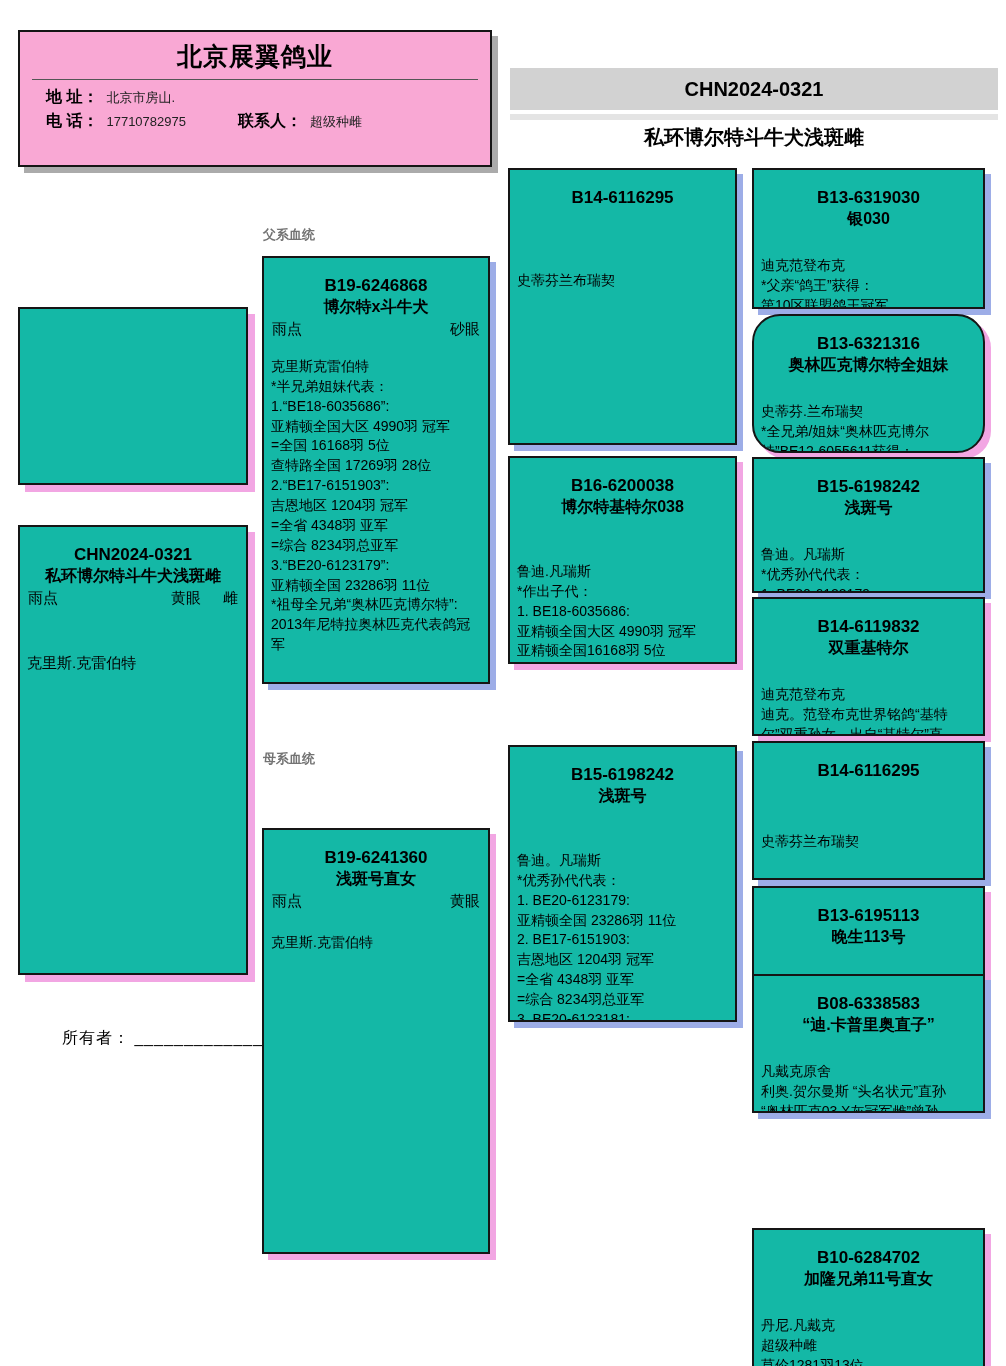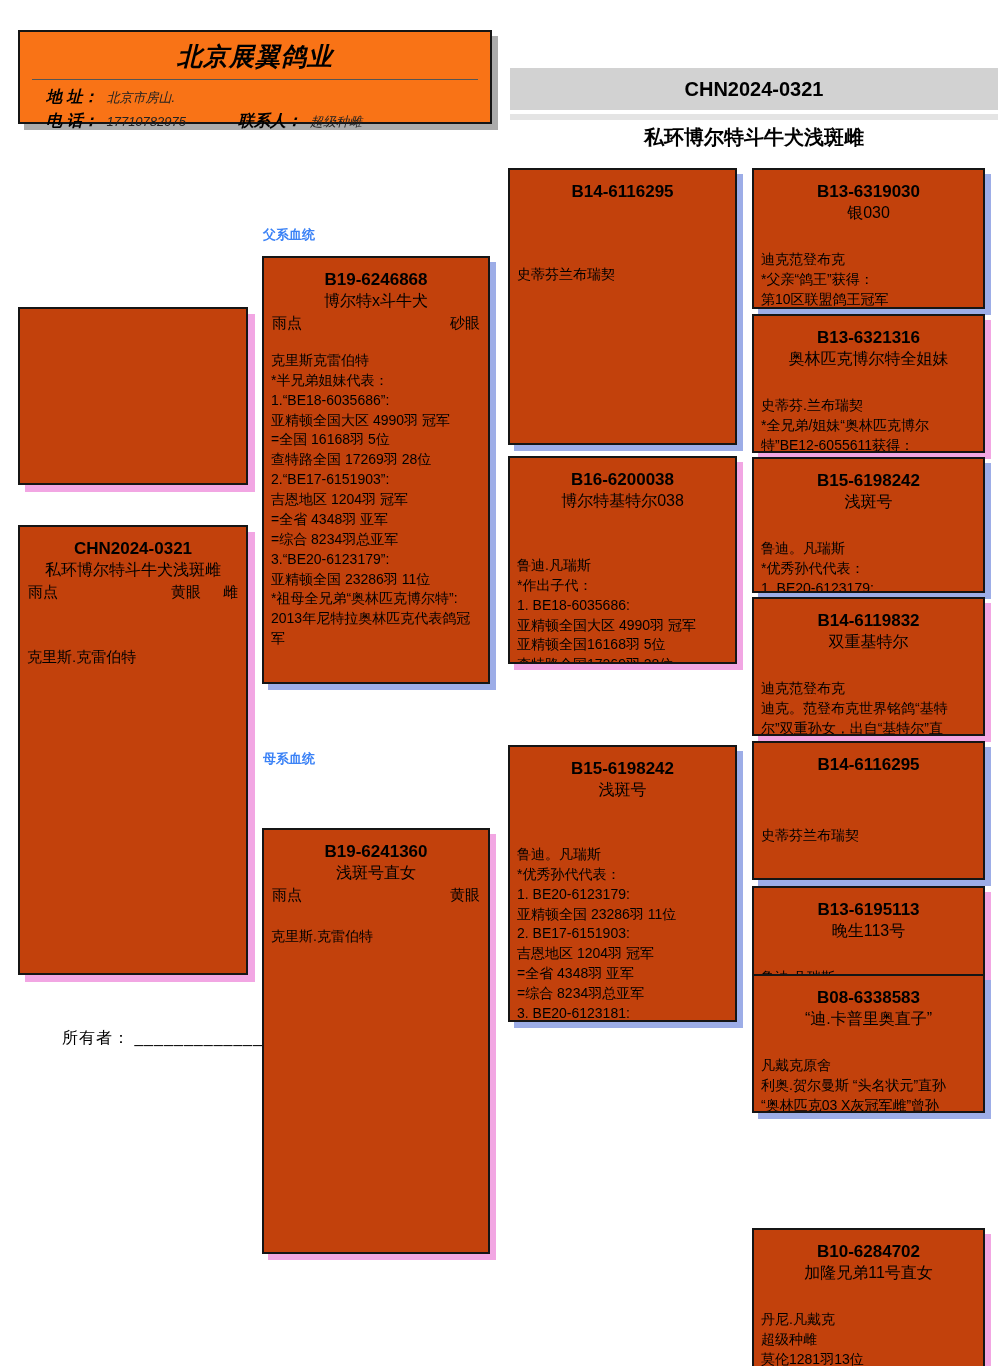--- a/index.html
+++ b/index.html
@@ -1,55 +1,55 @@
 <!DOCTYPE html>
 <html><head>
 <meta charset="utf-8">
 <style>
   * { margin:0; padding:0; box-sizing:border-box; }
   html,body { background:#fff; }
   body { font-family:"Liberation Sans","DejaVu Sans",sans-serif; color:#000; }
   .page { position:relative; width:1006px; height:1366px; background:#fff; overflow:hidden; }
 
   
-  .loft-card { position:absolute; left:18px; top:30px; width:474px; height:94px;
-               background:#f97316; border:2px solid #151515; box-shadow:6px 6px 0 #ababab; padding:4px 10px 0;font-style:italic; }
+  .loft-card { position:absolute; left:18px; top:30px; width:474px; height:137px;
+               background:#f9a8d4; border:2px solid #151515; box-shadow:6px 6px 0 #ababab; padding:4px 10px 0; }
   .loft-title { text-align:center; font-weight:bold; font-size:25px; letter-spacing:1px; padding:4px 0 6px; }
   .loft-divider { border:none; border-top:1px solid #555; margin:0 2px 7px; }
   .loft-row { padding-left:16px; margin-bottom:3px; white-space:nowrap; }
   .loft-label { font-weight:bold; font-size:16px; }
   .loft-value { font-size:13px; color:#222; margin-left:8px; }
   .loft-label2 { font-weight:bold; font-size:16px; margin-left:52px; }
 
   
   .banner { position:absolute; left:510px; top:68px; width:488px; height:42px; background:#d2d2d2;
             display:flex; align-items:center; justify-content:center; font-weight:bold; font-size:20px; }
   .banner-strip { position:absolute; left:510px; top:114px; width:488px; height:6px; background:#e4e4e4; }
   .bird-title { position:absolute; left:510px; top:124px; width:488px; text-align:center;
                 font-weight:bold; font-size:20px; }
 
   
-  .box { position:absolute; background:#c2410c; border:2px solid #151515; padding:11px 7px; overflow:hidden; }
+  .box { position:absolute; background:#14b8a6; border:2px solid #151515; padding:17px 7px; overflow:hidden; }
   .shadow-blue { box-shadow:6px 6px 0 #9dade7; }
   .shadow-pink { box-shadow:6px 6px 0 #f2a6e3; }
   .shadow-pink-lg { box-shadow:7px 7px 0 #f2a6e3; }
   .ring { text-align:center; font-weight:bold; font-size:17px; line-height:1.3; }
-  .bname { text-align:center; font-weight:normal; font-size:16px; line-height:1.3; }
+  .bname { text-align:center; font-weight:bold; font-size:16px; line-height:1.3; }
   .traits { display:flex; justify-content:space-between; font-size:15px; line-height:1.4; padding:0 1px; }
   .traits-right span { margin-left:22px; }
   .bbody { font-size:14px; line-height:1.42; white-space:pre-line; }
   .bbody-lg { font-size:15px; }
   .gap-1 { margin-top:18px; }
   .gap-2 { margin-top:22px; }
   .gap-25 { margin-top:26px; }
   .gap-3 { margin-top:44px; }
   .gap-35 { margin-top:50px; }
   .gap-4 { margin-top:62px; }
 
-  .line-label { position:absolute; font-size:13px; font-weight:bold; color:#3b82f6; }
+  .line-label { position:absolute; font-size:13px; font-weight:bold; color:#737373; }
   .owner { position:absolute; left:62px; top:1028px; font-size:16px; }
   .owner span { letter-spacing:1px; }
 </style>
 </head>
 <body>
 
 <div class="page">
 
   <div class="loft-card">
     <div class="loft-title">北京展翼鸽业</div>
@@ -149,21 +149,21 @@
 3. BE20-6123181:</div>
   </div>
 
   <div class="box shadow-blue" style="left:752px;top:168px;width:233px;height:141px;">
     <div class="ring">B13-6319030</div>
     <div class="bname">银030</div>
     <div class="bbody gap-25">迪克范登布克
 *父亲“鸽王”获得：
 第10区联盟鸽王冠军</div>
   </div>
-  <div class="box shadow-pink" style="left:752px;top:314px;width:233px;height:139px;">
+  <div class="box shadow-pink" style="left:752px;top:314px;width:233px;height:139px;border-radius:28px;">
     <div class="ring">B13-6321316</div>
     <div class="bname">奥林匹克博尔特全姐妹</div>
     <div class="bbody gap-25">史蒂芬.兰布瑞契
 *全兄弟/姐妹“奥林匹克博尔特”BE12-6055611获得：</div>
   </div>
   <div class="box shadow-blue" style="left:752px;top:457px;width:233px;height:136px;">
     <div class="ring">B15-6198242</div>
     <div class="bname">浅斑号</div>
     <div class="bbody gap-25">鲁迪。凡瑞斯
 *优秀孙代代表：

